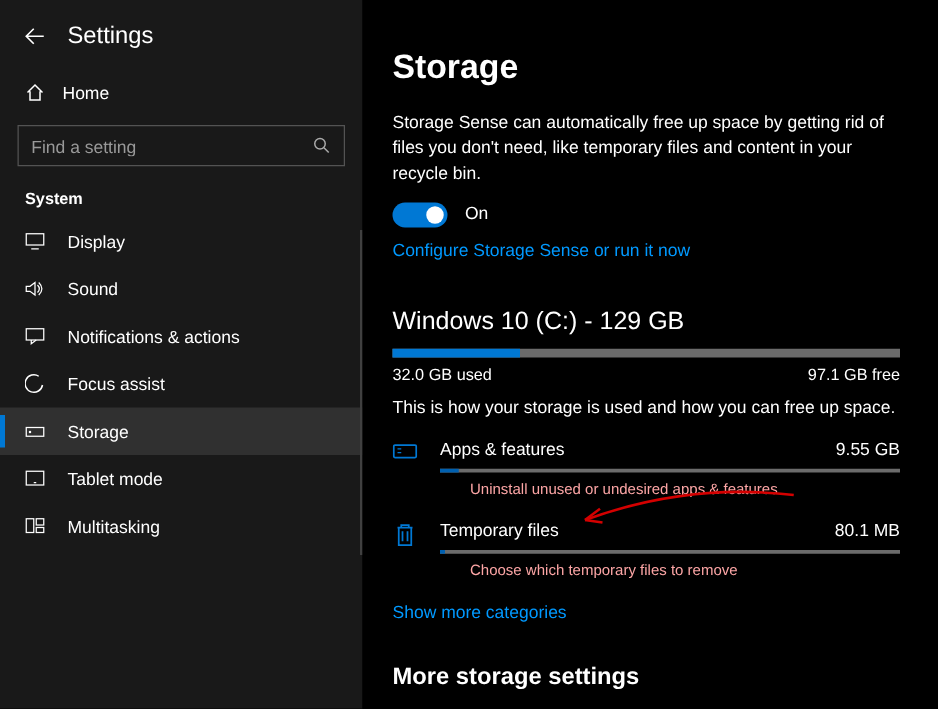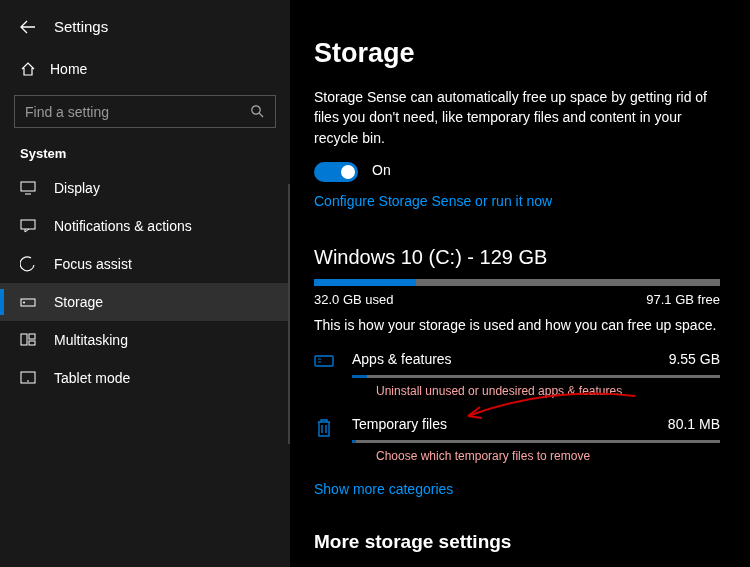--- a/index.html
+++ b/index.html
@@ -1,21 +1,21 @@
 <!DOCTYPE html>
 <html><head>
 <meta charset="utf-8">
 <style>
   * { box-sizing: border-box; margin: 0; padding: 0; }
   html, body { width: 750px; height: 567px; overflow: hidden; font-family: "Segoe UI", Arial, sans-serif; }
   body { display: flex; background: #000; color: #fff; }
   .sidebar { width: 290px; background: #191919; height: 100%; padding-top: 18px; position: relative; }
   .sidebar-header { display: flex; align-items: center; padding: 0 20px; margin-bottom: 16px; }
   .back-arrow { margin-right: 18px; display: flex; }
-  .sidebar-title { font-size: 15px; font-weight: 400; }
+  .sidebar-title { font-size: 19px; font-weight: 400; }
   .home-link { display: flex; align-items: center; padding: 10px 20px; margin-bottom: 8px; }
   .home-link .icon { margin-right: 14px; }
   .home-link span:last-child { font-size: 14px; }
   .search-box { margin: 0 14px 18px; height: 33px; border: 1px solid #535353; display: flex; align-items: center; padding: 0 10px; background: #191919; }
   .search-box input { background: transparent; border: none; outline: none; color: #fff; flex: 1; font-size: 14px; }
   .search-box input::placeholder { color: #999; }
   .section-title { font-size: 13px; font-weight: 600; padding: 0 20px 8px; }
   .nav { }
   .nav-item { display: flex; align-items: center; padding: 11px 20px; font-size: 14px; position: relative; cursor: default; }
   .nav-item .icon { width: 16px; margin-right: 18px; display: flex; align-items: center; justify-content: center; }
@@ -87,20 +87,28 @@
           <svg width="16" height="14" viewBox="0 0 16 14">
             <rect x="1" y="1" width="14" height="9" stroke="#fff" fill="none"></rect>
             <line x1="5" y1="13" x2="11" y2="13" stroke="#fff"></line>
           </svg>
         </span>
       <span>Display</span>
     </div>
     <div class="nav-item">
       <span class="icon">
           <svg width="16" height="14" viewBox="0 0 16 14">
+            <path d="M1 5 H4 L8 2 V12 L4 9 H1 Z M10 4 Q13 7 10 10 M11 2 Q16 7 11 12" stroke="#fff" fill="none" stroke-width="1"></path>
+          </svg>
+        </span>
+      <span>Sound</span>
+    </div>
+    <div class="nav-item">
+      <span class="icon">
+          <svg width="16" height="14" viewBox="0 0 16 14">
             <rect x="1" y="1" width="14" height="9" stroke="#fff" fill="none"></rect>
             <path d="M5 10 L5 13 L9 10" stroke="#fff" fill="none"></path>
           </svg>
         </span>
       <span>Notifications &amp; actions</span>
     </div>
     <div class="nav-item">
       <span class="icon">
           <svg width="16" height="16" viewBox="0 0 16 16">
             <path d="M11 2 A7 7 0 1 0 14 9" stroke="#fff" fill="none" stroke-width="1.2"></path>
@@ -109,39 +117,39 @@
       <span>Focus assist</span>
     </div>
     <div class="nav-item selected">
       <span class="icon">
           <svg width="16" height="14" viewBox="0 0 16 14">
             <rect x="1" y="4" width="14" height="7" stroke="#fff" fill="none"></rect>
             <circle cx="4" cy="7.5" r="1" fill="#fff"></circle>
           </svg>
         </span>
       <span>Storage</span>
+    </div>
+    <div class="nav-item">
+      <span class="icon">
+          <svg width="16" height="14" viewBox="0 0 16 14">
+            <rect x="1" y="1" width="14" height="11" stroke="#fff" fill="none"></rect>
+            <line x1="7" y1="10" x2="9" y2="10" stroke="#fff"></line>
+          </svg>
+        </span>
+      <span>Tablet mode</span>
     </div>
     <div class="nav-item">
       <span class="icon">
           <svg width="16" height="14" viewBox="0 0 16 14">
             <rect x="1" y="1" width="6" height="11" stroke="#fff" fill="none"></rect>
             <rect x="9" y="1" width="6" height="5" stroke="#fff" fill="none"></rect>
             <rect x="9" y="8" width="6" height="4" stroke="#fff" fill="none"></rect>
           </svg>
         </span>
       <span>Multitasking</span>
-    </div>
-    <div class="nav-item">
-      <span class="icon">
-          <svg width="16" height="14" viewBox="0 0 16 14">
-            <rect x="1" y="1" width="14" height="11" stroke="#fff" fill="none"></rect>
-            <line x1="7" y1="10" x2="9" y2="10" stroke="#fff"></line>
-          </svg>
-        </span>
-      <span>Tablet mode</span>
     </div>
   </div>
   <div class="vscroll-hint"></div>
 </div>
 
 <div class="main">
   <h1 class="page-title">Storage</h1>
   <p class="desc">Storage Sense can automatically free up space by getting rid of files you don't need, like temporary files and content in your recycle bin.</p>
 
   <div class="toggle-row">

